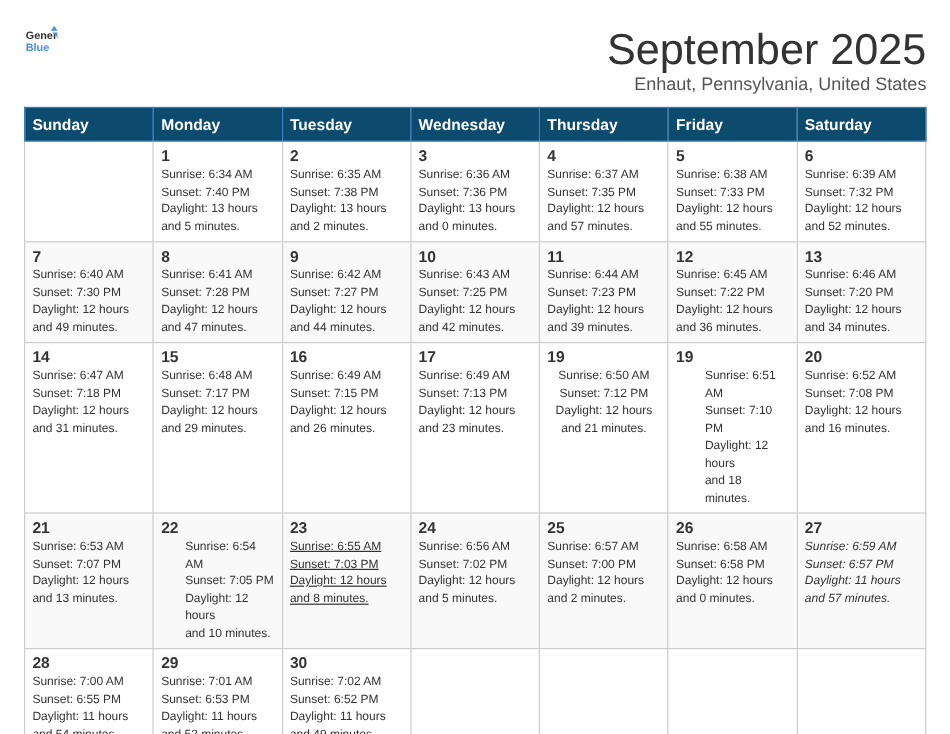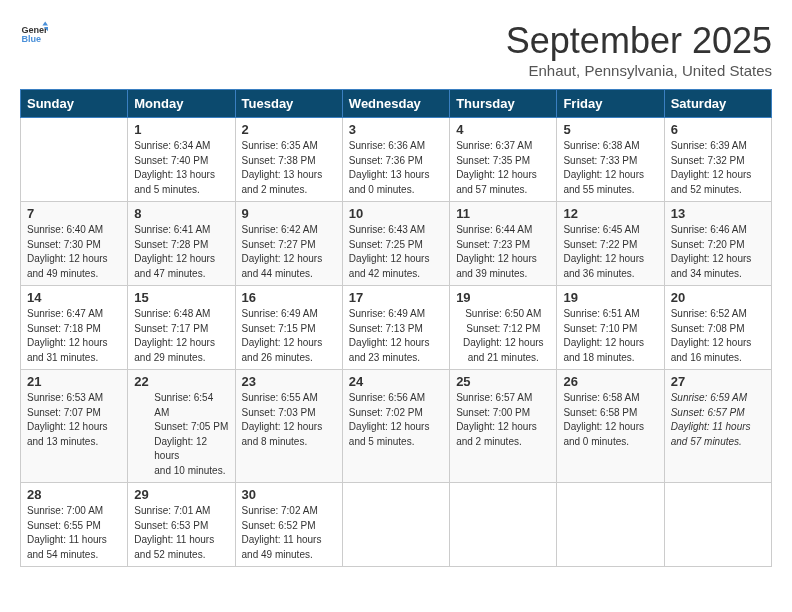--- a/index.html
+++ b/index.html
@@ -236,21 +236,21 @@
         </td>
         <td>
           <span class="day-number">19</span>
           <div class="day-info" style="white-space: pre-line; text-align: center;">Sunrise: 6:50 AM
 Sunset: 7:12 PM
 Daylight: 12 hours
 and 21 minutes.</div>
         </td>
         <td>
           <span class="day-number">19</span>
-          <div class="day-info" style="white-space: pre-line;">Sunrise: 6:51 AM
+          <div class="day-info" style="white-space: pre-line; margin-left: 24px;">Sunrise: 6:51 AM
 Sunset: 7:10 PM
 Daylight: 12 hours
 and 18 minutes.</div>
         </td>
         <td>
           <span class="day-number">20</span>
           <div class="day-info" style="white-space: pre-line;">Sunrise: 6:52 AM
 Sunset: 7:08 PM
 Daylight: 12 hours
 and 16 minutes.</div>
@@ -266,21 +266,21 @@
         </td>
         <td>
           <span class="day-number">22</span>
           <div class="day-info" style="white-space: pre-line; margin-left: 20px;">Sunrise: 6:54 AM
 Sunset: 7:05 PM
 Daylight: 12 hours
 and 10 minutes.</div>
         </td>
         <td>
           <span class="day-number">23</span>
-          <div class="day-info" style="white-space: pre-line;">Sunrise: 6:55 AM
+          <div class="day-info" style="white-space: pre-line; text-decoration: underline;">Sunrise: 6:55 AM
 Sunset: 7:03 PM
 Daylight: 12 hours
 and 8 minutes.</div>
         </td>
         <td>
           <span class="day-number">24</span>
           <div class="day-info" style="white-space: pre-line;">Sunrise: 6:56 AM
 Sunset: 7:02 PM
 Daylight: 12 hours
 and 5 minutes.</div>

